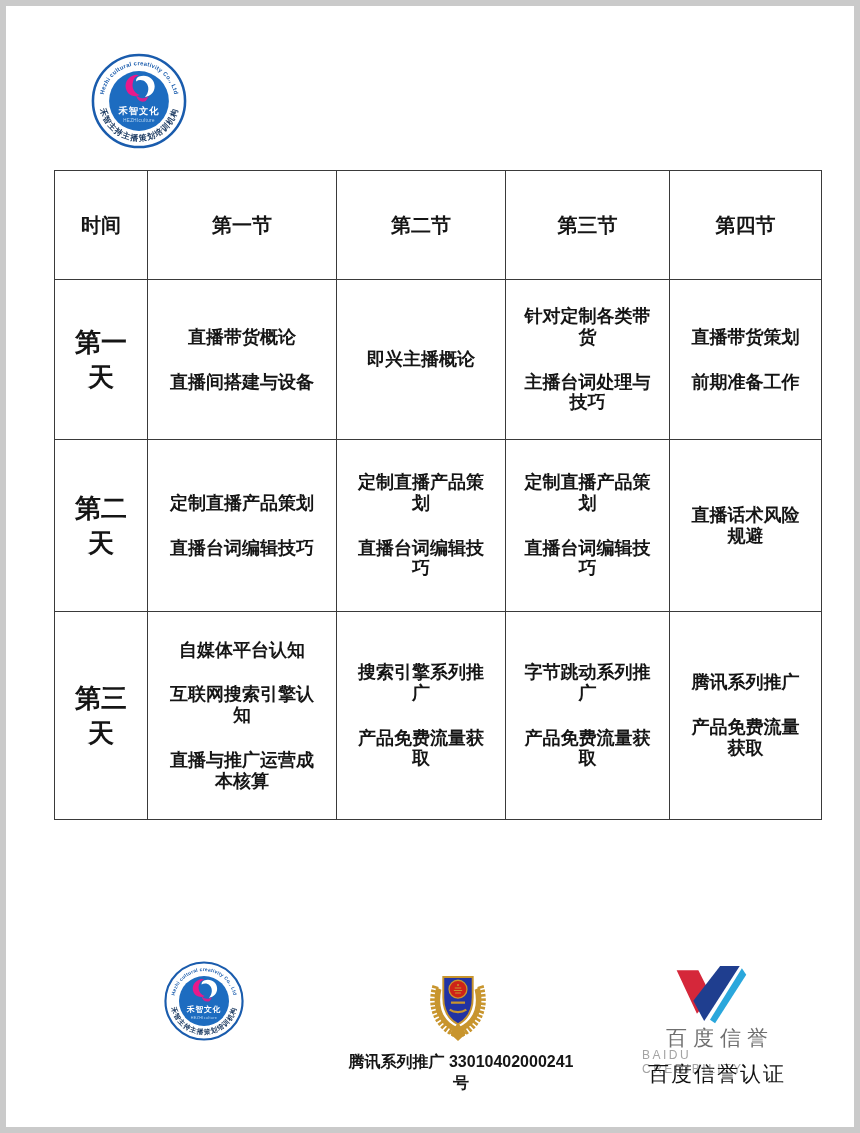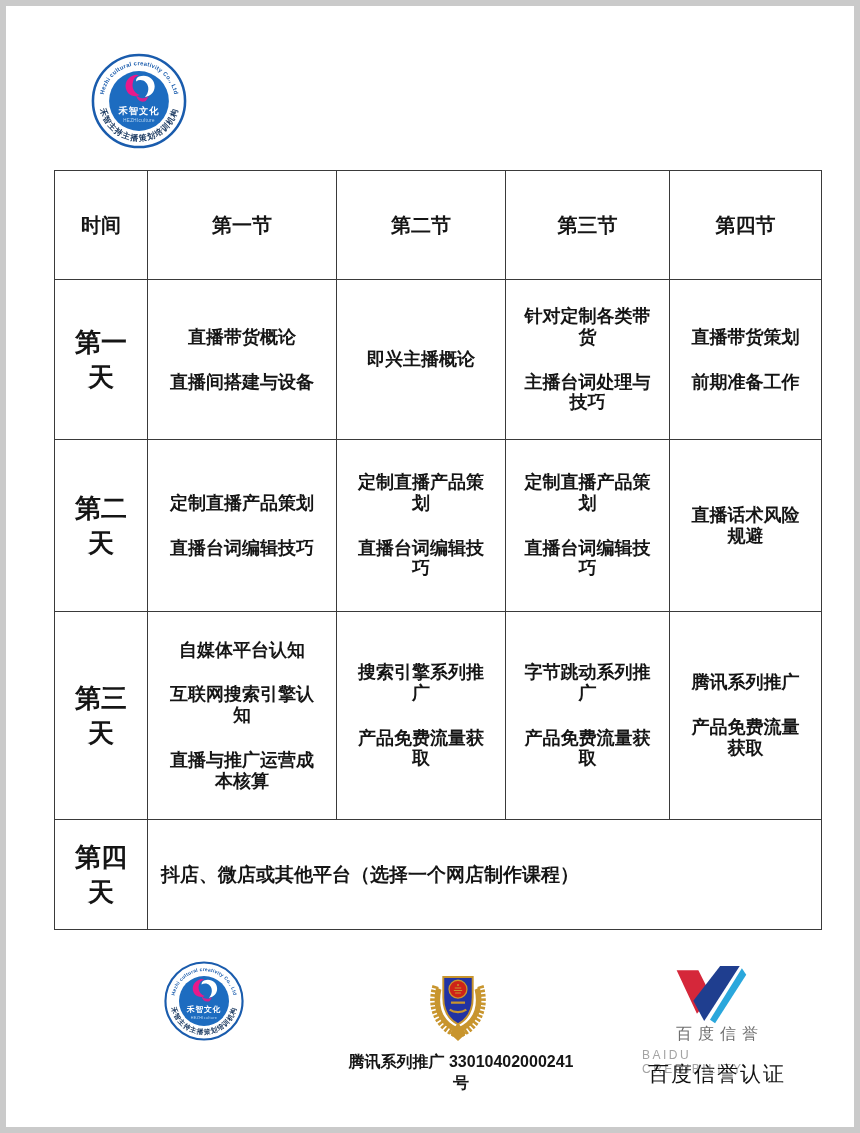--- a/index.html
+++ b/index.html
@@ -31,21 +31,21 @@
   td.merged .line{font-size:19px;}
   
   .footer-left-logo{position:absolute;left:157px;top:954px;width:82px;height:82px;}
   .copyright{position:absolute;left:98px;top:1042px;width:220px;text-align:center;
     font-size:15px;color:#8d8d8d;letter-spacing:0.2px;}
   .badge-wrap{position:absolute;left:420px;top:952px;width:64px;height:88px;}
   .police-text{position:absolute;left:340px;top:1046px;width:230px;text-align:center;
     font-size:16px;font-weight:800;color:#161616;}
   .baidu-wrap{position:absolute;left:666px;top:960px;width:76px;height:58px;}
   .baidu-name{position:absolute;left:636px;top:1018px;width:150px;text-align:center;
-    font-size:16px;color:#6f6f6f;letter-spacing:6px;text-indent:6px;}
+    font-size:21px;color:#6f6f6f;letter-spacing:6px;text-indent:6px;}
   .baidu-name-en{position:absolute;left:636px;top:1042px;width:150px;text-align:left;
     font-size:12px;color:#a3a3a3;letter-spacing:2.5px;}
   .baidu-cert{position:absolute;left:631px;top:1054px;width:160px;text-align:center;
     font-size:21px;font-weight:400;color:#111111;letter-spacing:2px;}
 </style>
 </head>
 <body>
 
 <div class="page">
 
@@ -161,26 +161,20 @@
               <div class="line">产品免费流量获取</div>
             </div>
           </td>
           <td class="cell">
             <div class="cellwrap">
               <div class="line">腾讯系列推广</div>
               <div class="line">产品免费流量获取</div>
             </div>
           </td>
         </tr>
-        <tr style="height: 110px;">
-          <th class="day">第四天</th>
-          <td colspan="4" class="cell merged">
-            <div class="line">抖店、微店或其他平台（选择一个网店制作课程）</div>
-          </td>
-        </tr>
       </tbody>
   </table>
 
   <div class="footer-left-logo" id="logo-footer">
   <svg viewBox="0 0 100 100" width="100%" height="100%">
     <circle cx="50" cy="50" r="47" fill="#ffffff" stroke="#1a5cad" stroke-width="2.6"></circle>
     <circle cx="50" cy="50" r="30.5" fill="#1d6cc0"></circle>
     <defs>
       <path id="lf-top" d="M 13.5,50 A 36.5,36.5 0 0 1 86.5,50"></path>
       <path id="lf-bot" d="M 9.5,50 A 40.5,40.5 0 0 0 90.5,50"></path>

